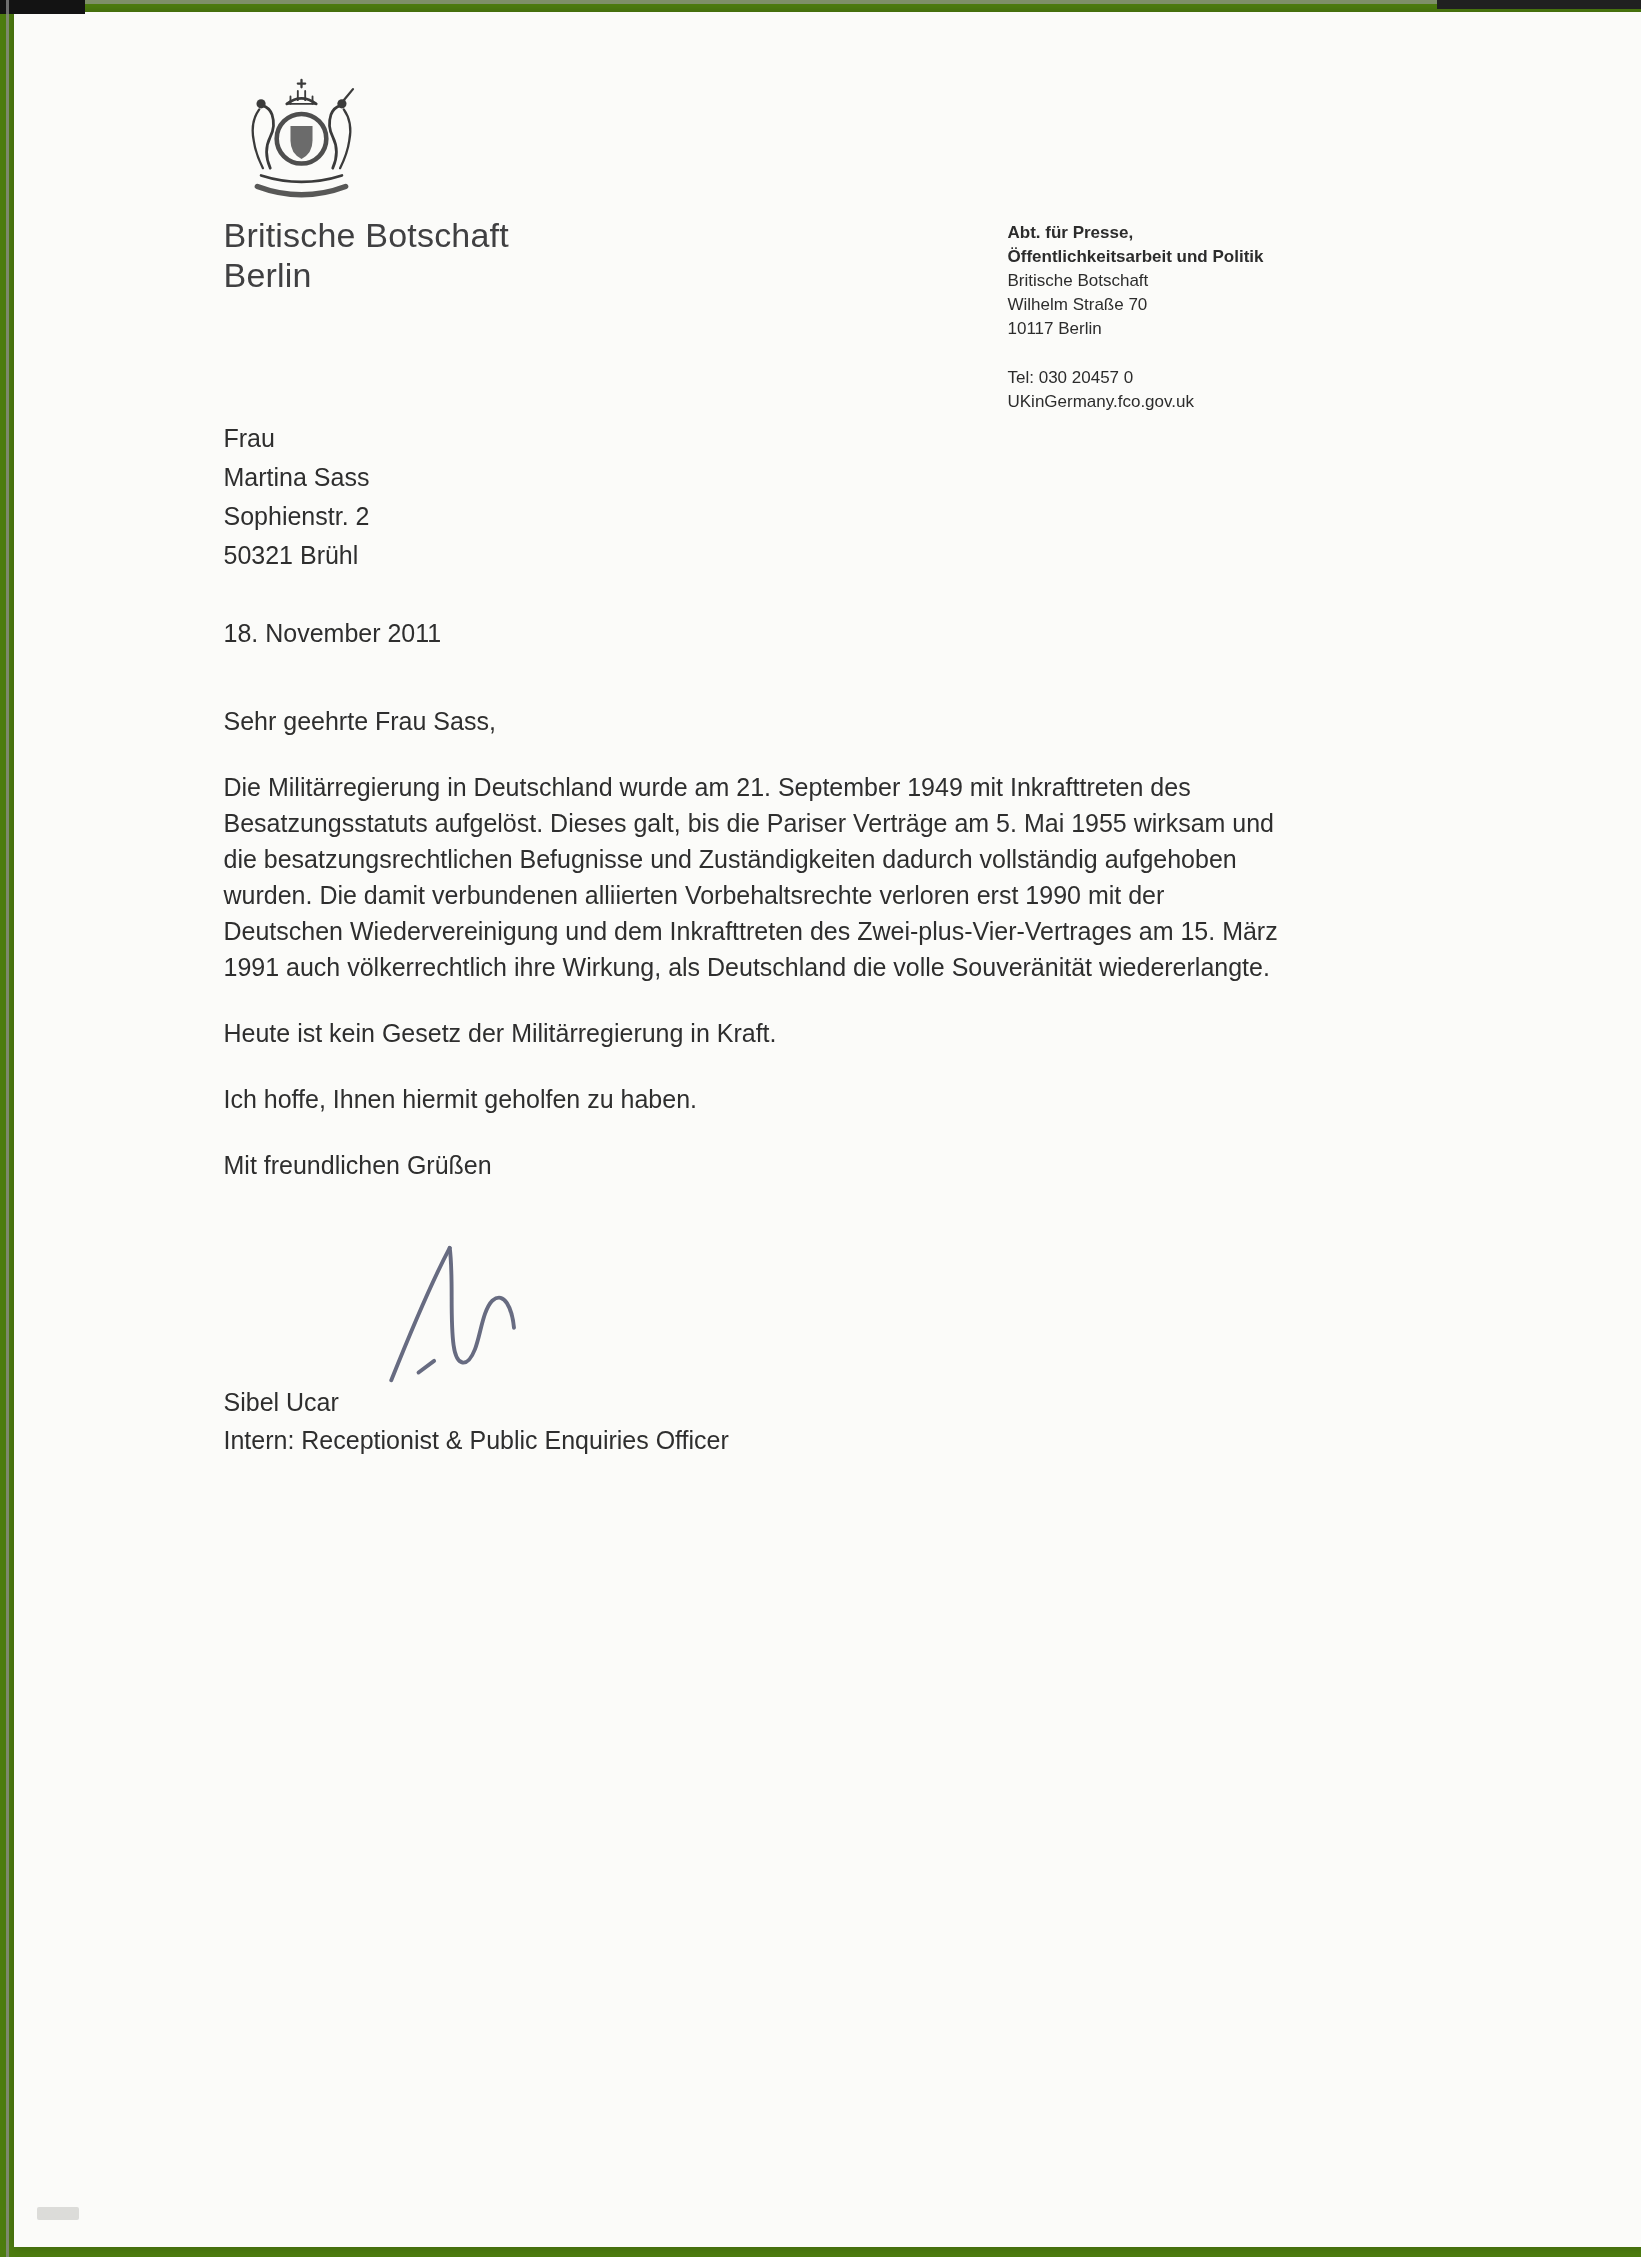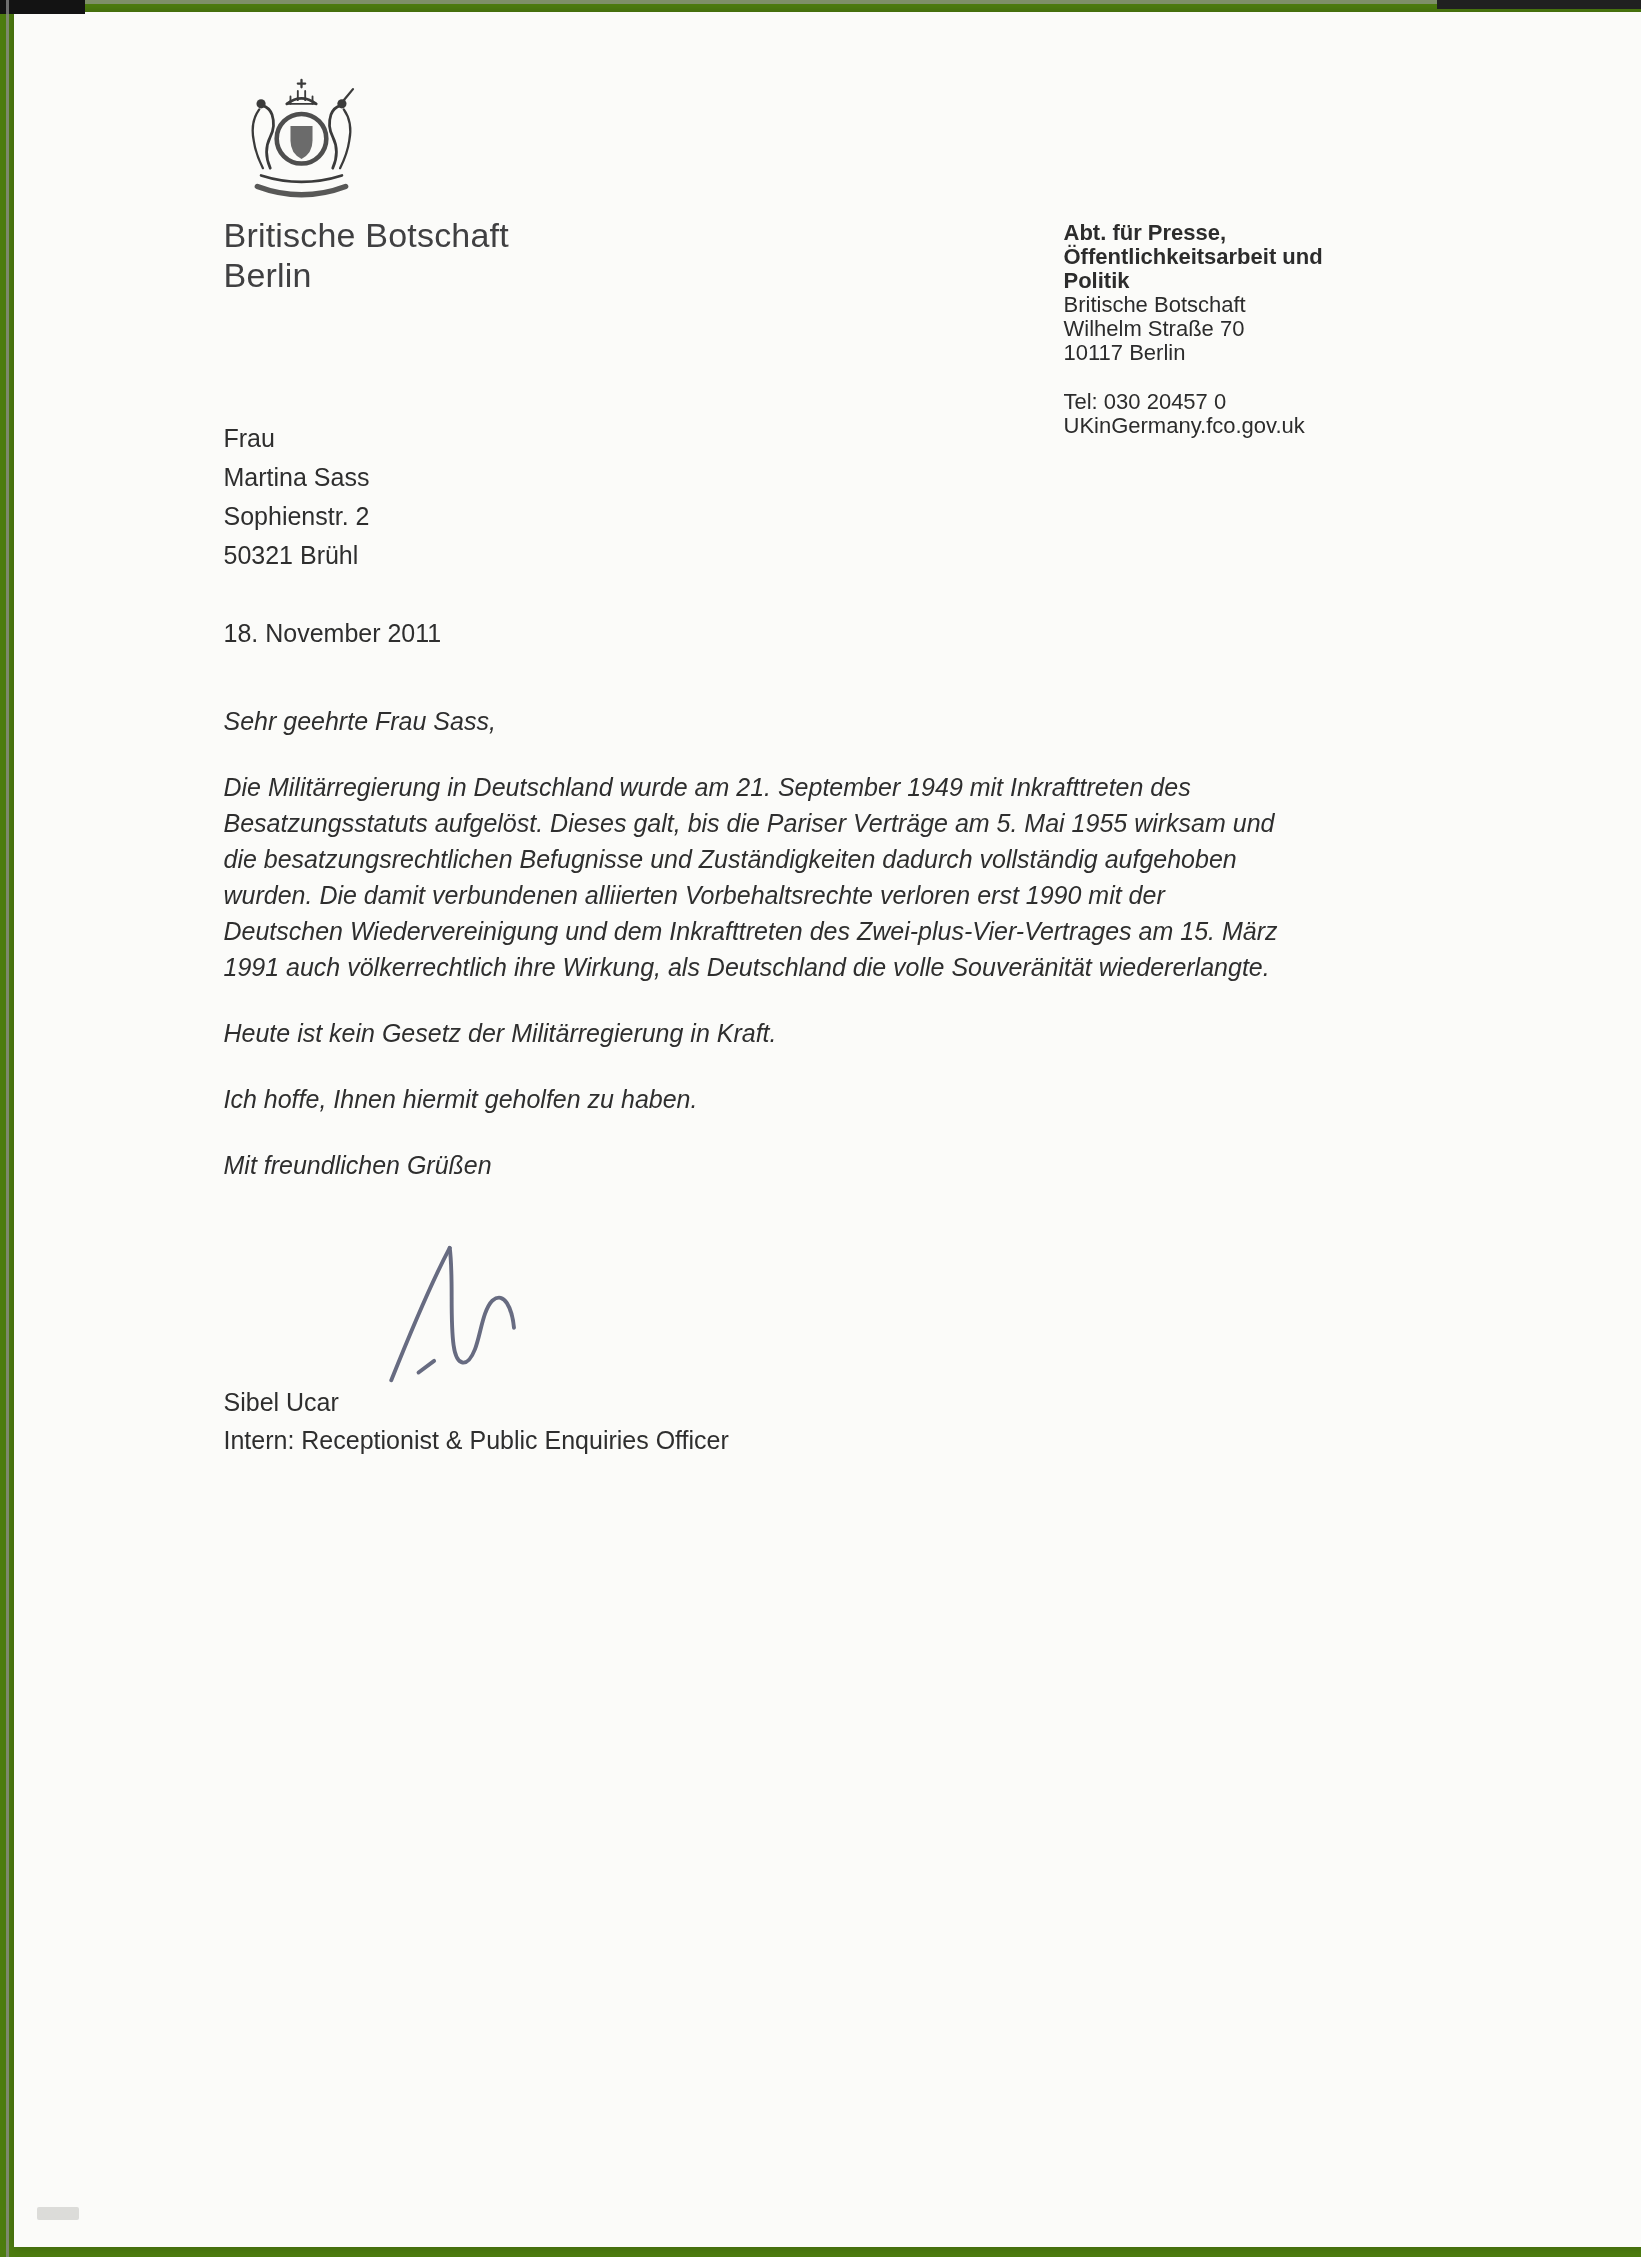--- a/index.html
+++ b/index.html
@@ -26,39 +26,39 @@
   .art-bottom-smudge{position:absolute;left:23px;bottom:27px;width:42px;height:13.5px;background:#cfcfcc;opacity:.7;border-radius:1.9px;}
 
   .crest{position:absolute;left:214px;top:56px;width:147px;height:147px;}
 
   .org{
     position:absolute;left:210px;top:203px;
     font-size:34px;line-height:40px;color:#404042;letter-spacing:0.2px;
   }
 
   .sender{
-    position:absolute;left:1050px;top:209px;width:328px;
-    font-size:22px;line-height:24px;color:#2c2c2c;
+    position:absolute;left:994px;top:209px;width:328px;
+    font-size:17px;line-height:24px;color:#2c2c2c;
   }
   .sender .bold{font-weight:bold;}
   .sender .tel-block{margin-top:25px;}
 
   .recipient{
     position:absolute;left:210px;top:390px;
     font-size:25px;line-height:39px;color:#2e2e2e;margin-top:17px;
   }
 
   .date{
     position:absolute;left:210px;top:591px;
     font-size:25px;color:#2e2e2e;margin-top:16px;
   }
 
   .body-text{
     position:absolute;left:210px;top:691px;width:1058px;
-    font-size:25px;line-height:36px;color:#2e2e2e;font-style:italic;
+    font-size:25px;line-height:36px;color:#2e2e2e;
   }
   .body-text p{margin:0 0 30px 0;}
 
   .signature-ink{
     position:absolute;left:350px;top:1222px;width:224px;height:166px;
     pointer-events:none;
   }
 
   .sig-block{
     position:absolute;left:210px;top:1371px;

